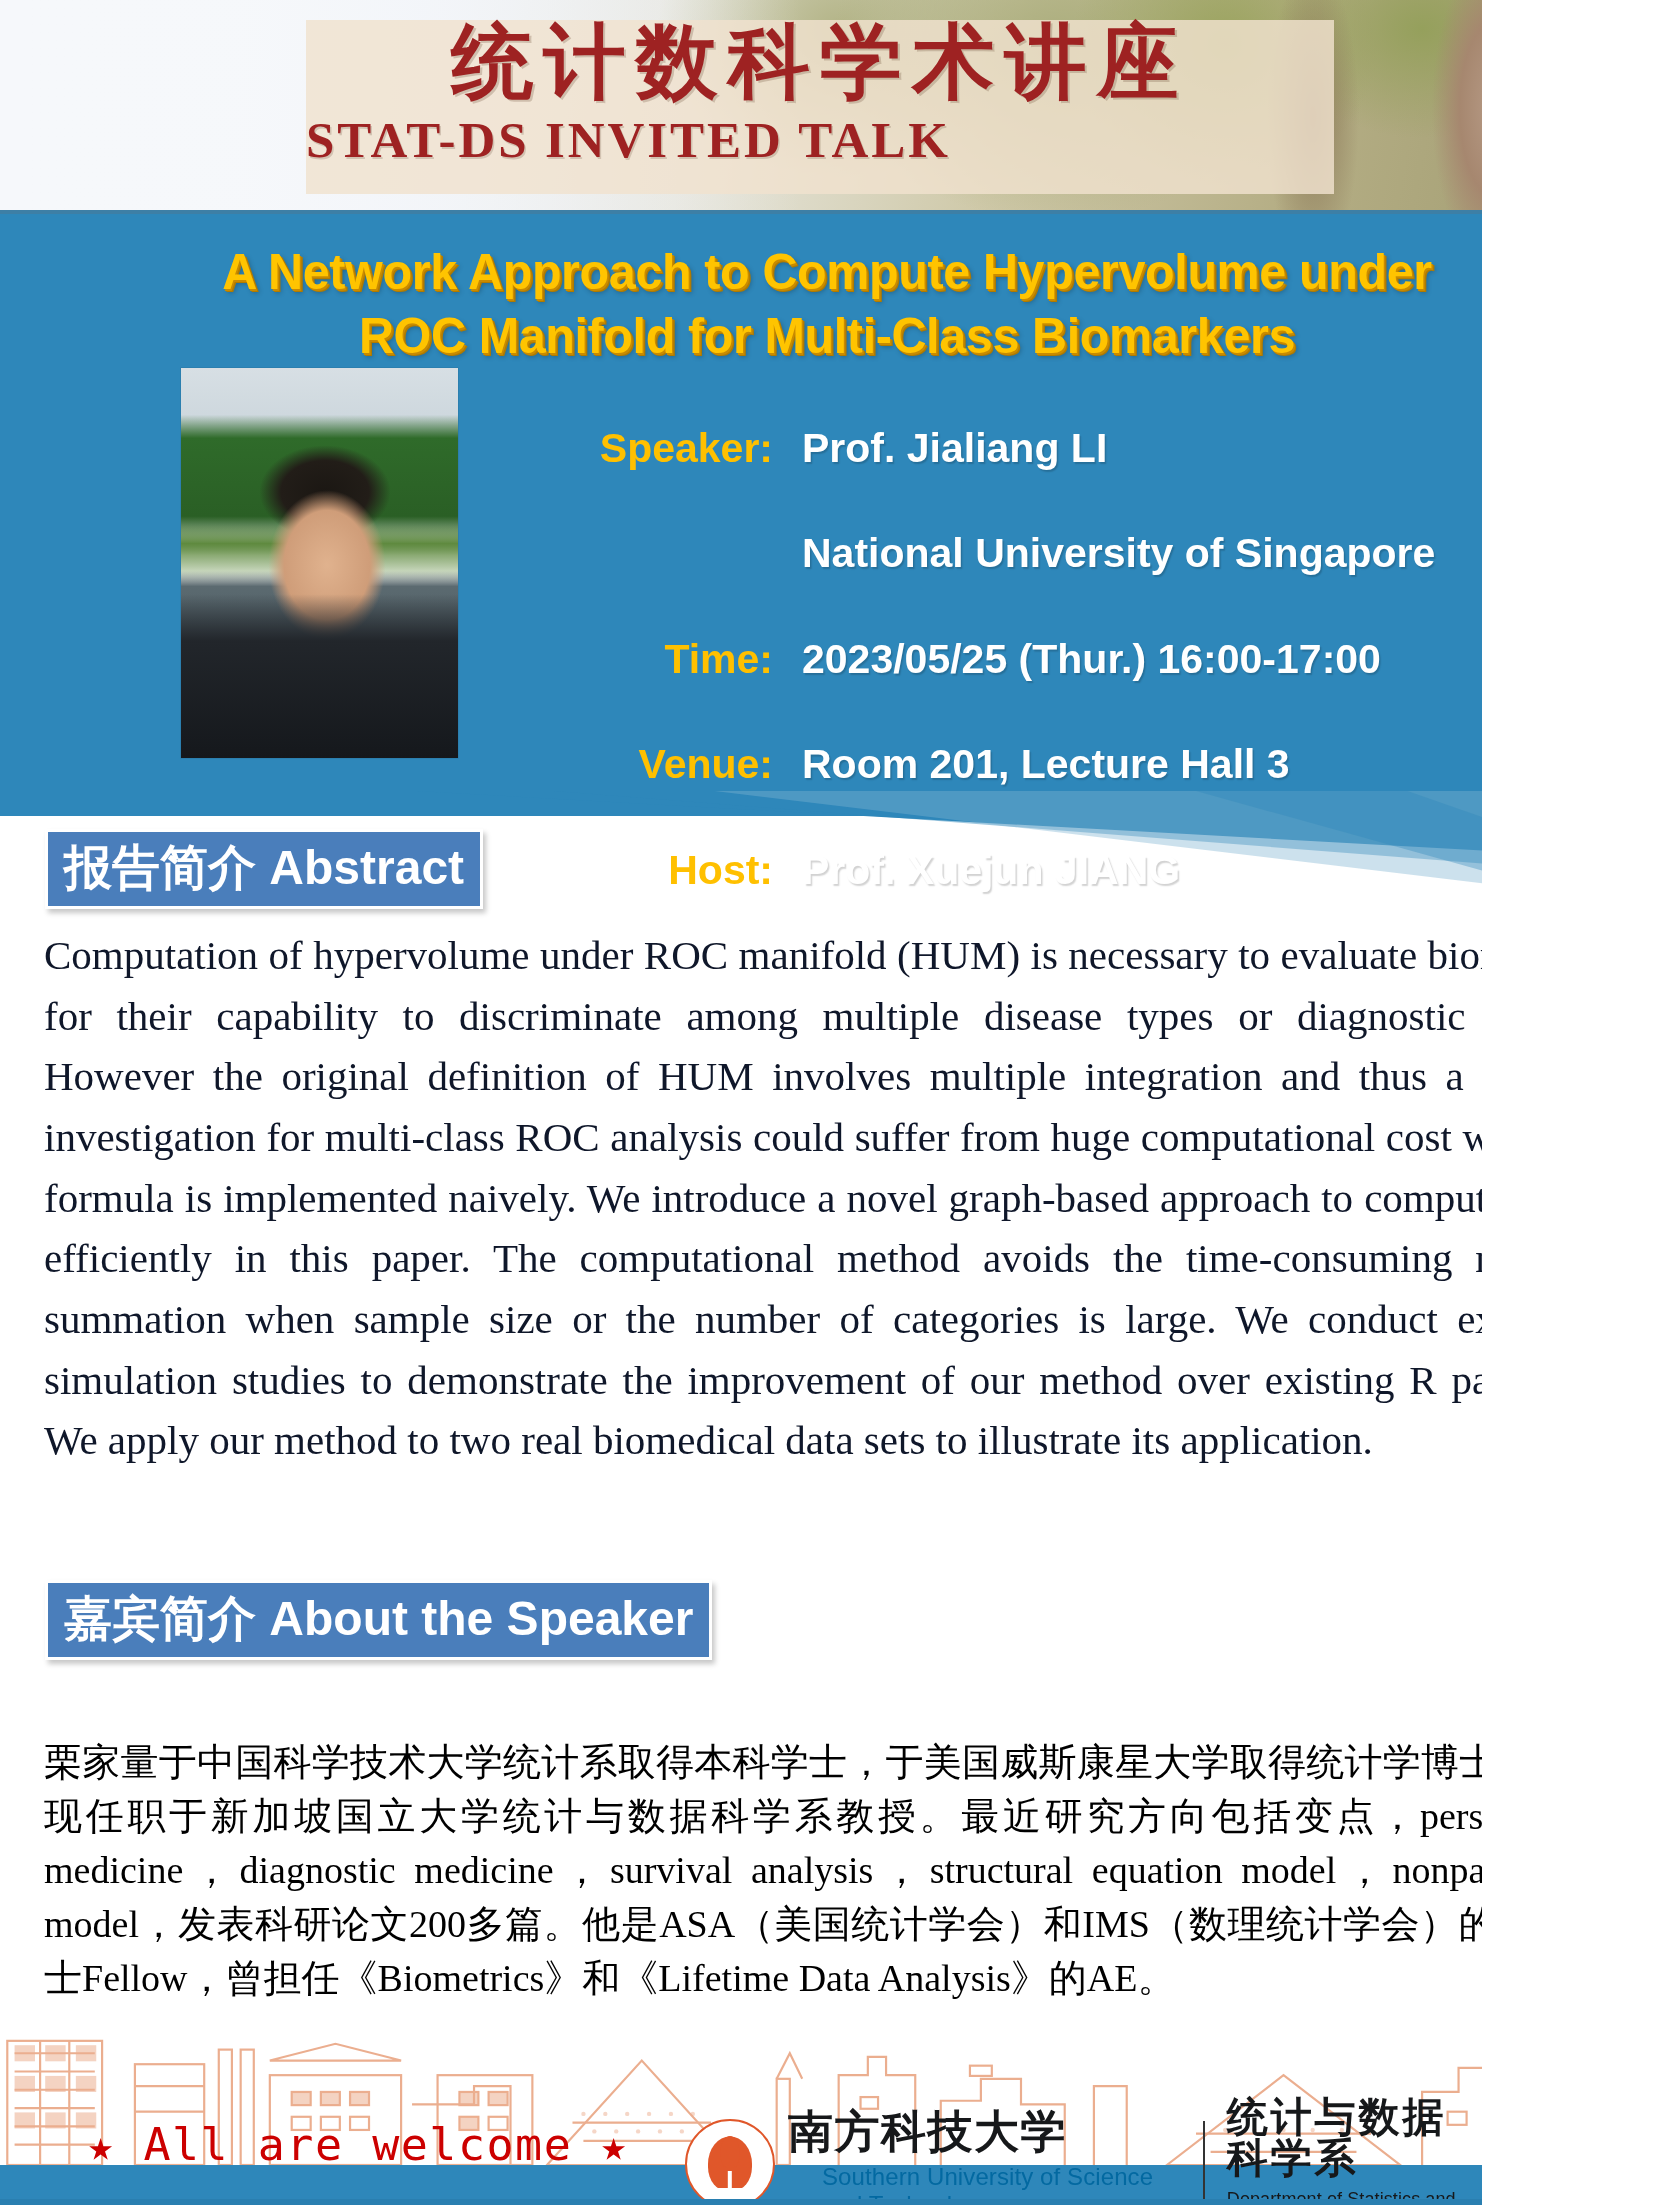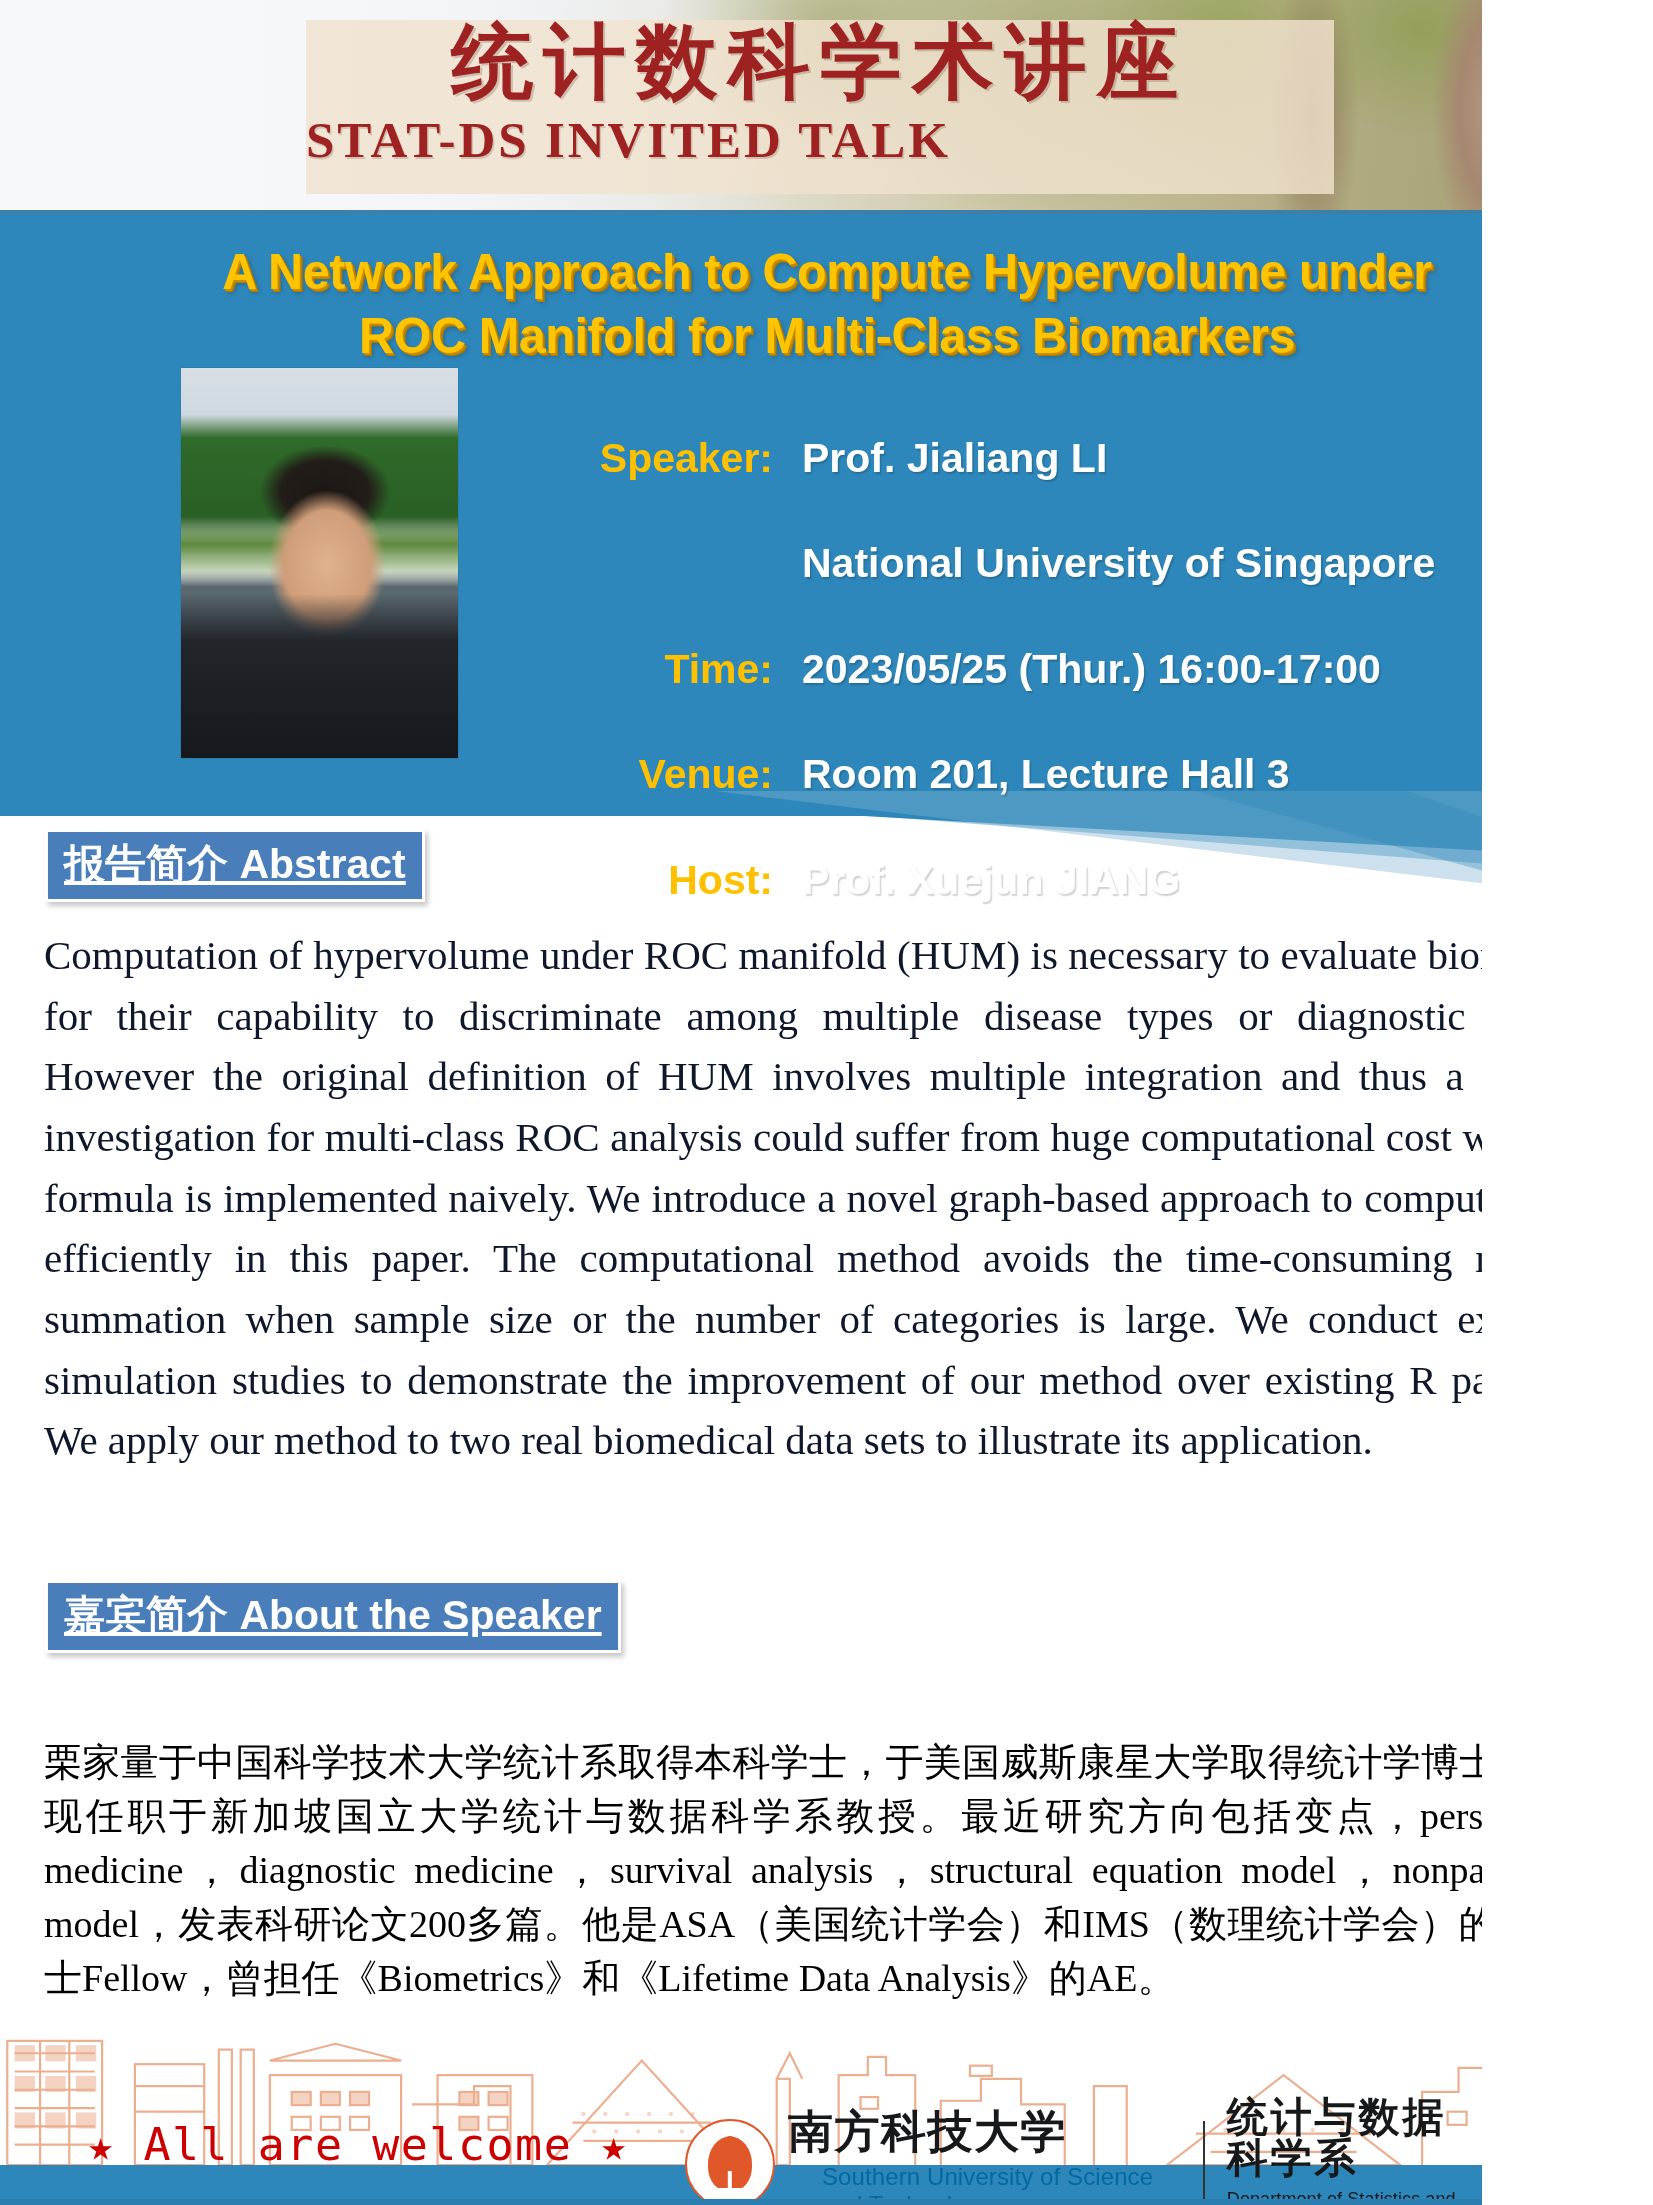--- a/index.html
+++ b/index.html
@@ -97,21 +97,21 @@
       
       linear-gradient(180deg, rgba(0,0,0,0) 40%, #5f8a3f 45%, rgba(95,138,63,0) 56%),
       
       linear-gradient(180deg, rgba(0,0,0,0) 12%, #2f6b2a 18%, #2a5f25 38%, rgba(42,95,37,0) 48%),
       
       linear-gradient(180deg, #d7dfe4 0%, #cdd7dd 14%, #c9d3d9 18%, #ffffff 19%, #ffffff 100%);
     background-color:#3c5a3a;
     box-shadow:0 0 0 0.7px rgba(0,0,0,0.08);
   }
 
-  .details{position:absolute;left:554px;top:397px;width:1065px;}
+  .details{position:absolute;left:554px;top:387px;width:1065px;}
   .drow{display:flex;align-items:baseline;margin-bottom:4.4px;}
   .dlabel{
     width:219px;text-align:right;padding-right:29px;
     color:#ffc000;font-weight:bold;font-size:41px;
     font-family:"Liberation Sans", sans-serif;
     letter-spacing:0px;
   }
   .dval{
     color:#ffffff;font-weight:bold;font-size:41px;
     font-family:"Liberation Sans", sans-serif;
@@ -120,26 +120,25 @@
   }
   .dval.indent{margin-left:248px;}
   .dgap{height:16px;}
 
   
   .badge{
     position:absolute;
     background:#4a7ebb;
     color:#ffffff;font-weight:bold;
     font-family:"Liberation Sans", sans-serif;
-    font-size:41px;line-height:1;
+    font-size:48px;line-height:1;
     padding:11.7px 16px 14.6px 16px;
     border:3.6px solid #ffffff;
     box-shadow:2.9px 3.6px 5.1px rgba(0,0,0,0.22);
     white-space:nowrap;
-    text-decoration:underline;
   }
   #badge-abstract{left:45px;top:829px;}
   #badge-speaker{left:45px;top:1580px;}
 
   
   .abstract{
     position:absolute;left:44px;top:925px;width:1568px;
     font-family:"Liberation Serif", serif;
     font-size:41px;line-height:1.48;
     color:#0f172a;text-align:justify;

